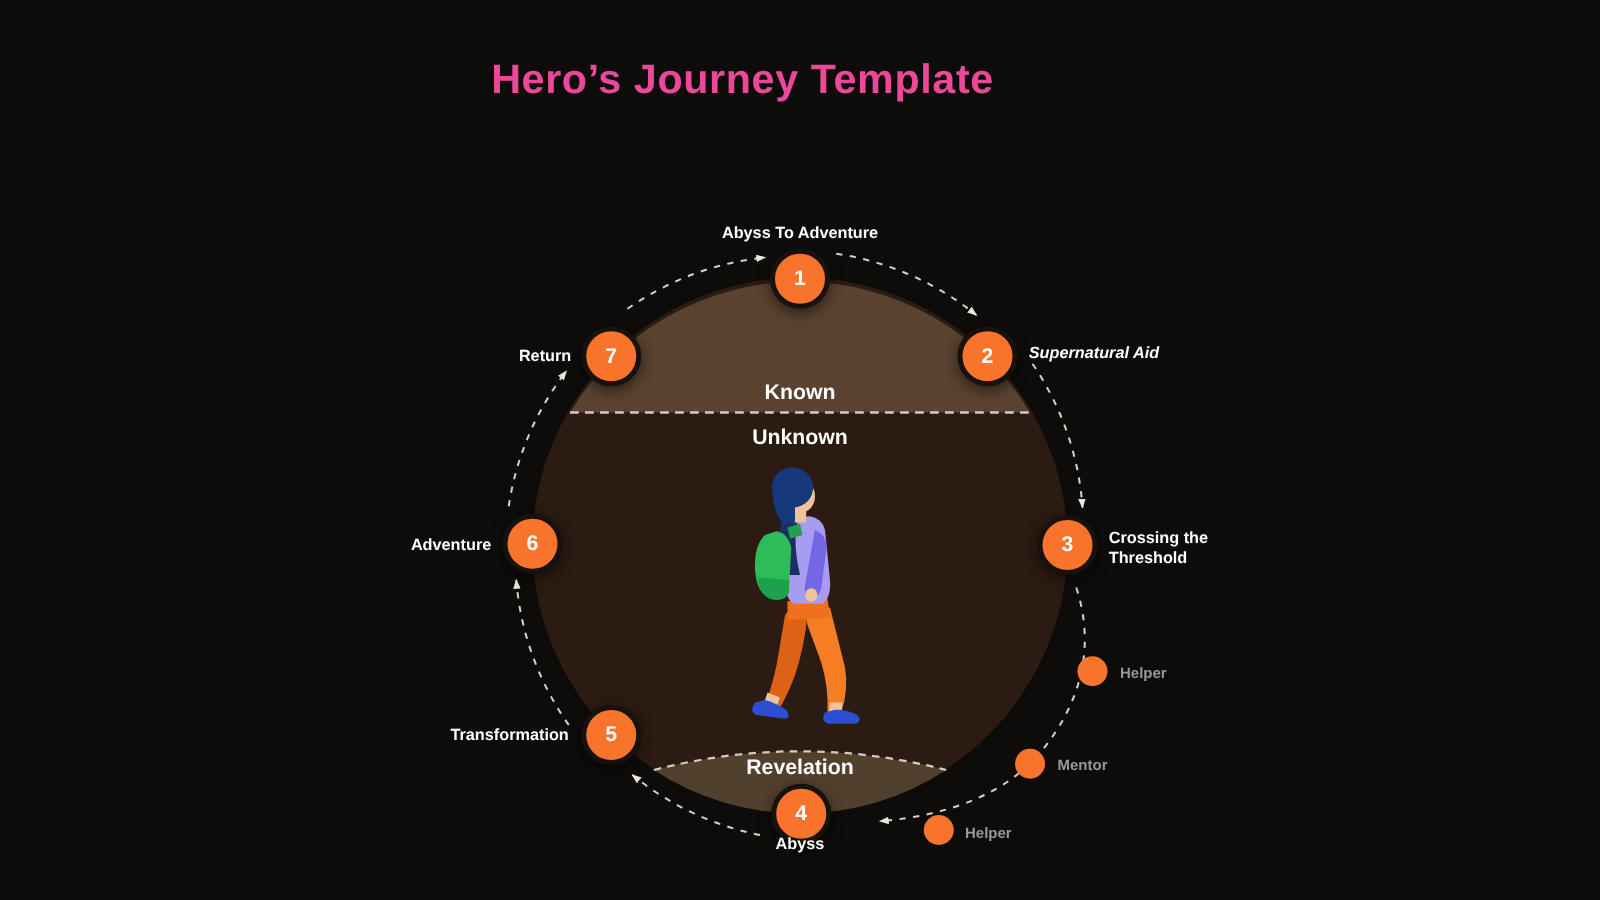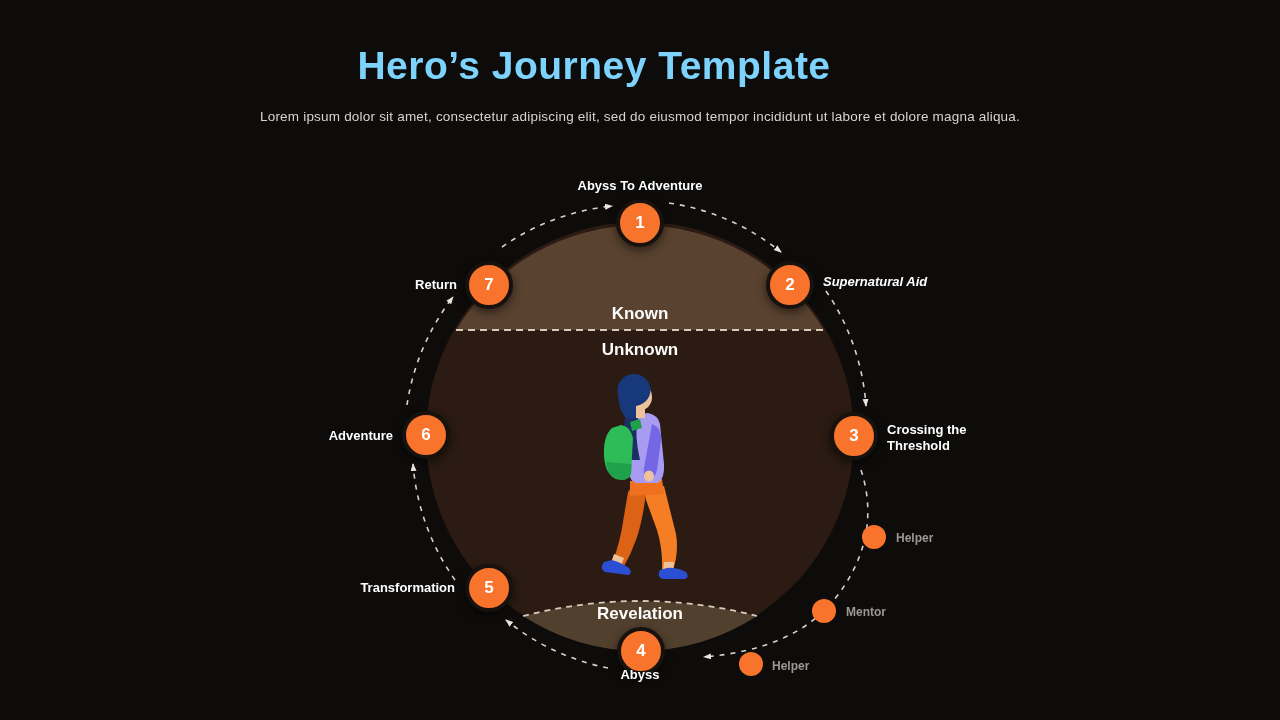--- a/index.html
+++ b/index.html
@@ -4,21 +4,21 @@
 <style>
   html,body{margin:0;padding:0;background:#000;}
   .stage{
     position:relative;width:1280px;height:720px;overflow:hidden;
     background:#0d0c0b;
     font-family:"Liberation Sans","DejaVu Sans",sans-serif;
     color:#fff;
   }
   .title{
     position:absolute;left:0;top:44px;width:1188px;text-align:center;
-    font-size:39px;font-weight:bold;letter-spacing:.5px;color:#7dd3fc;
+    font-size:33px;font-weight:bold;letter-spacing:.5px;color:#ec4899;
   }
   .subtitle{
     position:absolute;left:0;top:109px;width:1280px;text-align:center;
     font-size:13.5px;font-weight:400;color:#d6d4d2;letter-spacing:.2px;
   }
   svg.diagram{position:absolute;left:0;top:0;}
   .badge{
     position:absolute;width:40px;height:40px;border-radius:50%;
     background:#f8732b;border:4px solid #17120e;
     display:flex;align-items:center;justify-content:center;
@@ -32,21 +32,20 @@
   .hdot{position:absolute;width:24px;height:24px;border-radius:50%;background:#f8732b;}
   .hlabel{position:absolute;font-size:12px;font-weight:bold;color:#9b9894;}
   .center{transform:translateX(-50%);}
 </style>
 </head>
 <body>
 
 <div class="stage">
 
   <div class="title">Hero’s Journey Template</div>
-  <div class="subtitle">Lorem ipsum dolor sit amet, consectetur adipiscing elit, sed do eiusmod tempor incididunt ut labore et dolore magna aliqua.</div>
 
   <svg class="diagram" width="1280" height="720" viewBox="0 0 1280 720">
     <defs>
       <marker id="arw" markerWidth="9" markerHeight="8" refX="7" refY="3" orient="auto" markerUnits="userSpaceOnUse">
         <path d="M0,0 L8,3 L0,6 Z" fill="#eae5dd"></path>
       </marker>
     </defs>
 
     <circle cx="640" cy="436" r="214" fill="#2b1b12"></circle>
 

